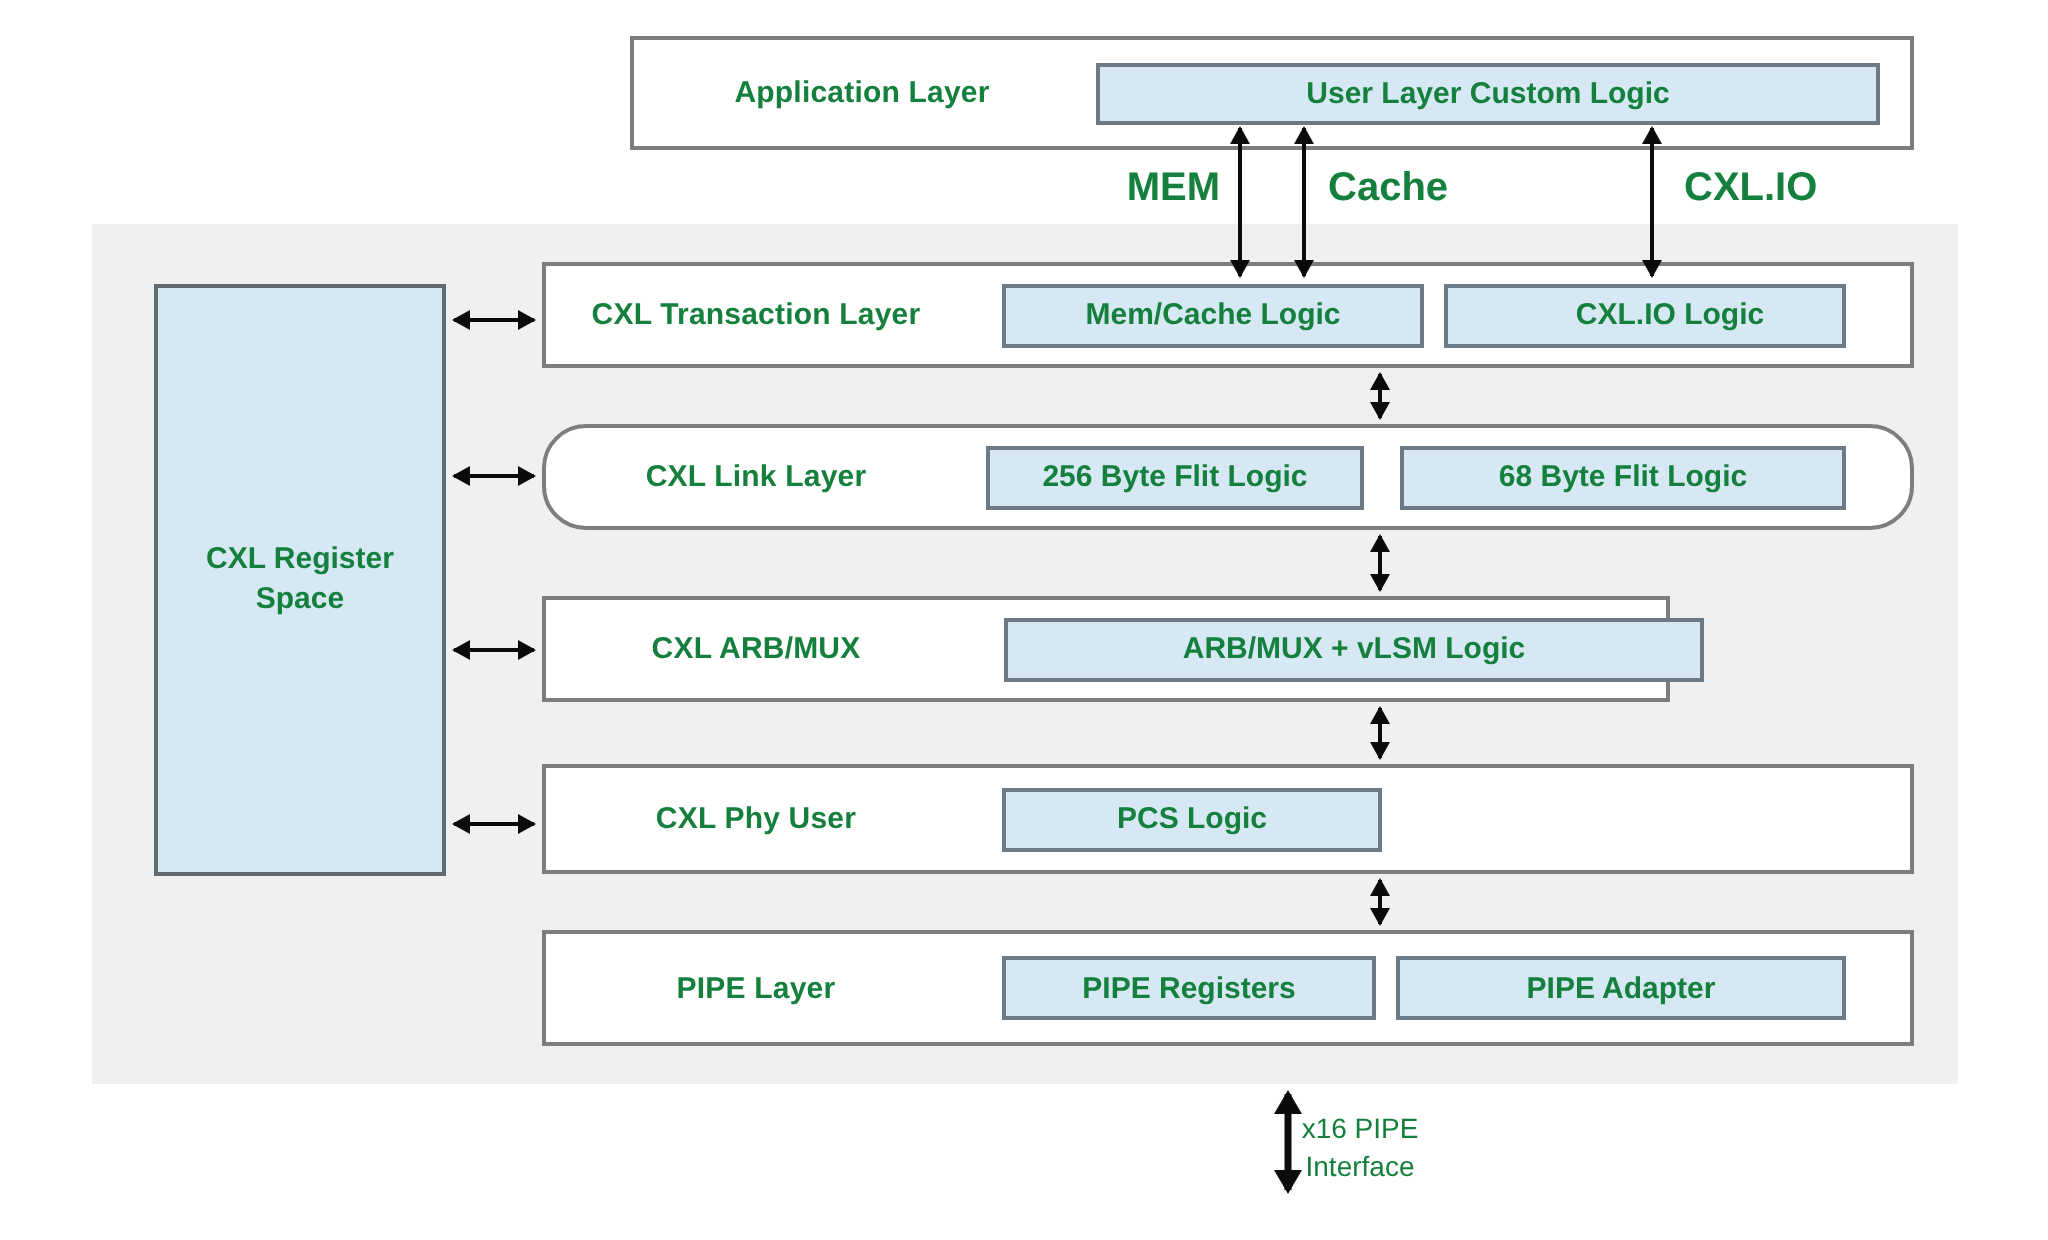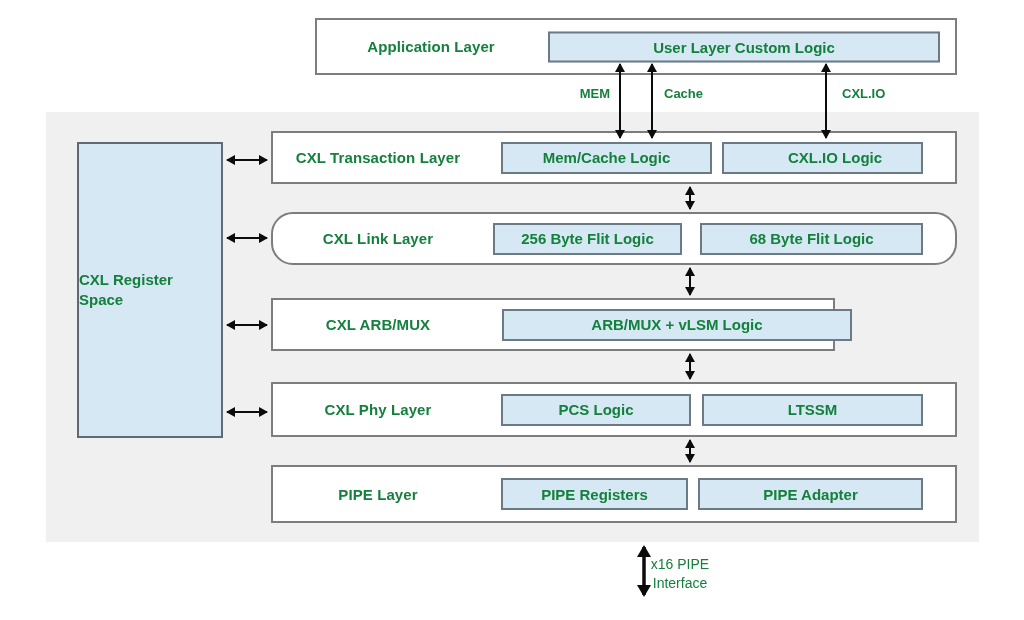--- a/index.html
+++ b/index.html
@@ -27,25 +27,25 @@
   }
   .blue-block{
     position:absolute;background:var(--block-fill);border:2px solid var(--block-border);
     box-sizing:border-box;display:flex;align-items:center;justify-content:center;
     font-size:15px;font-weight:700;white-space:nowrap;top:50%;transform:translateY(-50%);
     height:32px;
   }
   .register-box{
     position:absolute;left:77px;top:142px;width:146px;height:296px;
     background:var(--block-fill);border:2px solid var(--register-border);box-sizing:border-box;
-    display:flex;flex-direction:column;align-items:flex-start;justify-content:center;
+    display:flex;flex-direction:column;align-items:center;justify-content:center;
     font-size:15px;font-weight:700;line-height:20px;text-align:center;
   }
   .channel-label{
-    position:absolute;font-size:13px;font-weight:700;white-space:nowrap;height:18px;line-height:18px;
+    position:absolute;font-size:20px;font-weight:700;white-space:nowrap;height:18px;line-height:18px;
   }
   .pipe-label{
     position:absolute;left:638px;top:555px;width:84px;text-align:center;
     font-size:14px;font-weight:400;line-height:19px;
   }
   svg.arrows{position:absolute;left:0;top:0;pointer-events:none;}
 </style>
 </head>
 <body>
 
@@ -78,23 +78,22 @@
     <div class="blue-block" style="left:220px;width:189px;">256 Byte Flit Logic</div>
     <div class="blue-block" style="left:427px;width:223px;">68 Byte Flit Logic</div>
   </div>
 
   <div class="outline-box" style="left:271px;top:298px;width:564px;height:53px;">
     <div class="row-label">CXL ARB/MUX</div>
     <div class="blue-block" style="left:229px;width:350px;">ARB/MUX + vLSM Logic</div>
   </div>
 
   <div class="outline-box" style="left:271px;top:382px;width:686px;height:55px;">
-    <div class="row-label">CXL Phy Layer</div>
+    <div class="row-label">CXL Phy User</div>
     <div class="blue-block" style="left:228px;width:190px;">PCS Logic</div>
-    <div class="blue-block" style="left:429px;width:221px;">LTSSM</div>
   </div>
 
   <div class="outline-box" style="left:271px;top:465px;width:686px;height:58px;">
     <div class="row-label">PIPE Layer</div>
     <div class="blue-block" style="left:228px;width:187px;">PIPE Registers</div>
     <div class="blue-block" style="left:425px;width:225px;">PIPE Adapter</div>
   </div>
 
   <div class="pipe-label">
     <div>x16 PIPE</div>

